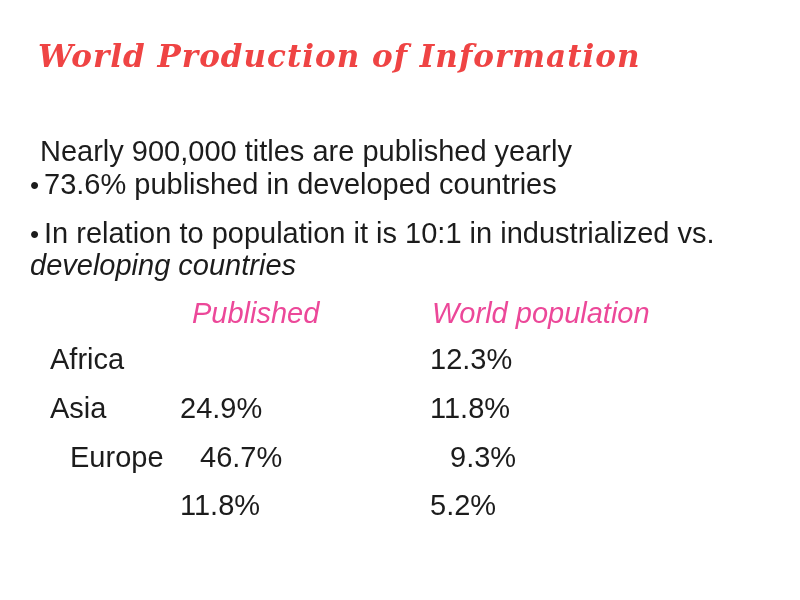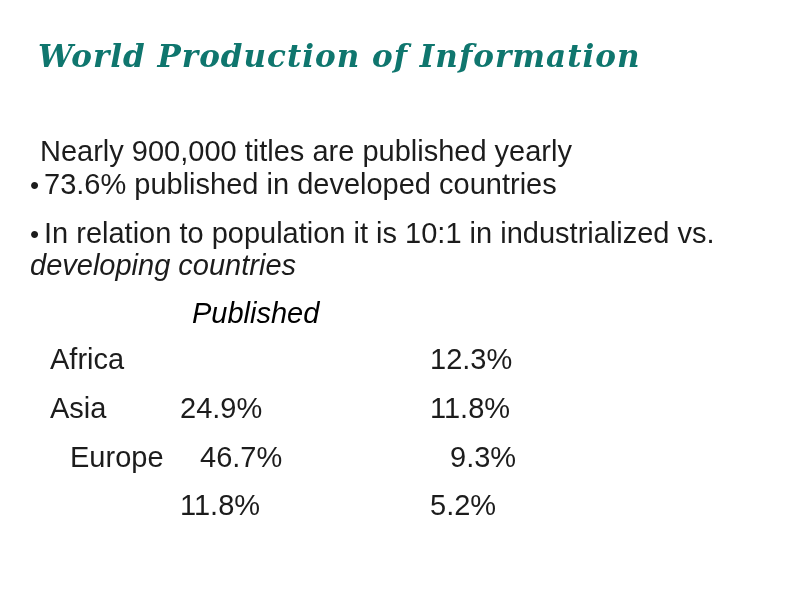--- a/index.html
+++ b/index.html
@@ -19,21 +19,21 @@
   .title {
     position: absolute;
     left: 38px;
     top: 36px;
     margin: 0;
     font-family: "DejaVu Serif", serif;
     font-style: italic;
     font-weight: bold;
     font-size: 31px;
     line-height: 40px;
-    color: #0f766e;
+    color: #ef4444;
     letter-spacing: 1px;
     white-space: nowrap;
   }
   .para {
     position: absolute;
     left: 30px;
     font-size: 29px;
     line-height: 31px;
     white-space: normal;
   }
@@ -49,21 +49,21 @@
   .block { display: block; font-style: italic; }
   .trow {
     position: absolute;
     left: 0;
     width: 800px;
     height: 32px;
     font-size: 29px;
     line-height: 32px;
   }
   .trow span { position: absolute; top: 0; white-space: nowrap; }
-  .thead { color: #000000; font-style: italic; }
+  .thead { color: #ec4899; font-style: italic; }
   .r0 { top: 297px; }
   .r1 { top: 343px; }
   .r2 { top: 392px; text-align: center; }
   .r3 { top: 441px; margin-left: 20px; }
   .r4 { top: 489px; }
   .c1 { left: 50px; }
   .c2 { left: 180px; }
   .c3 { left: 430px; }
   .c2h { left: 192px; }
   .c3h { left: 432px; }
@@ -83,20 +83,21 @@
     <span class="marker">•</span><span>73.6% published in developed countries</span>
   </div>
 
   <div class="para b3">
     <span class="marker">•</span><span>In relation to population it is 10:1 in industrialized vs.</span>
     <span class="block">developing countries</span>
   </div>
 
   <div class="trow thead r0">
     <span class="c2h">Published</span>
+    <span class="c3h">World population</span>
   </div>
 
   <div class="trow r1">
     <span class="c1">Africa</span>
     <span class="c3">12.3%</span>
   </div>
 
   <div class="trow r2">
     <span class="c1">Asia</span>
     <span class="c2">24.9%</span>

